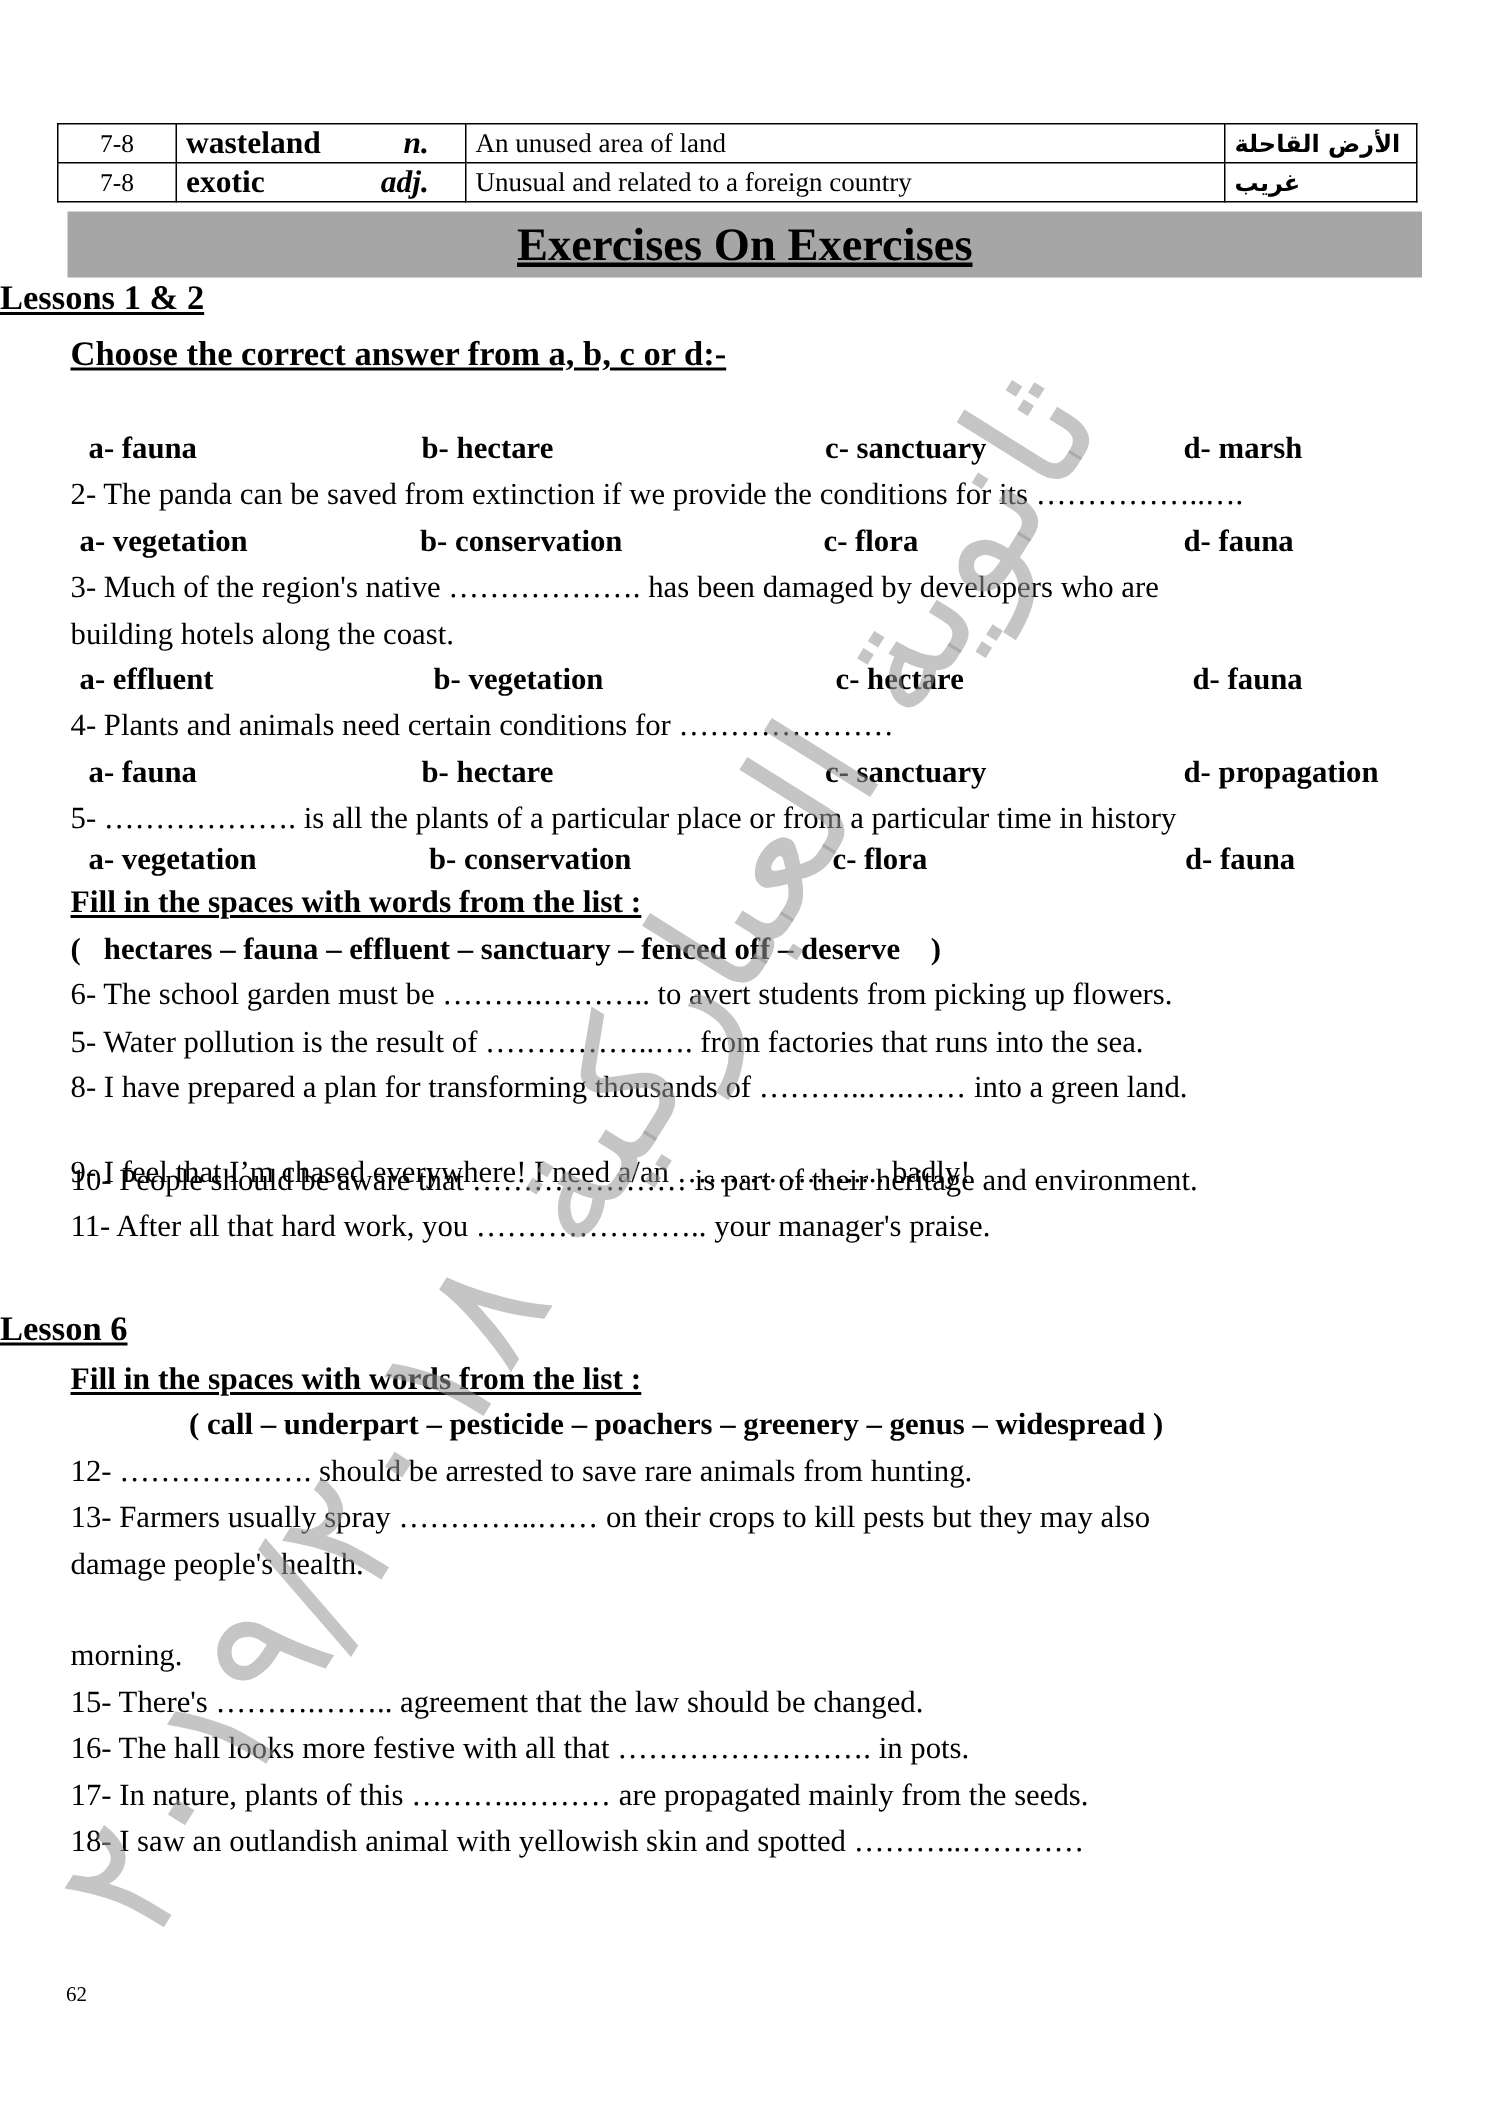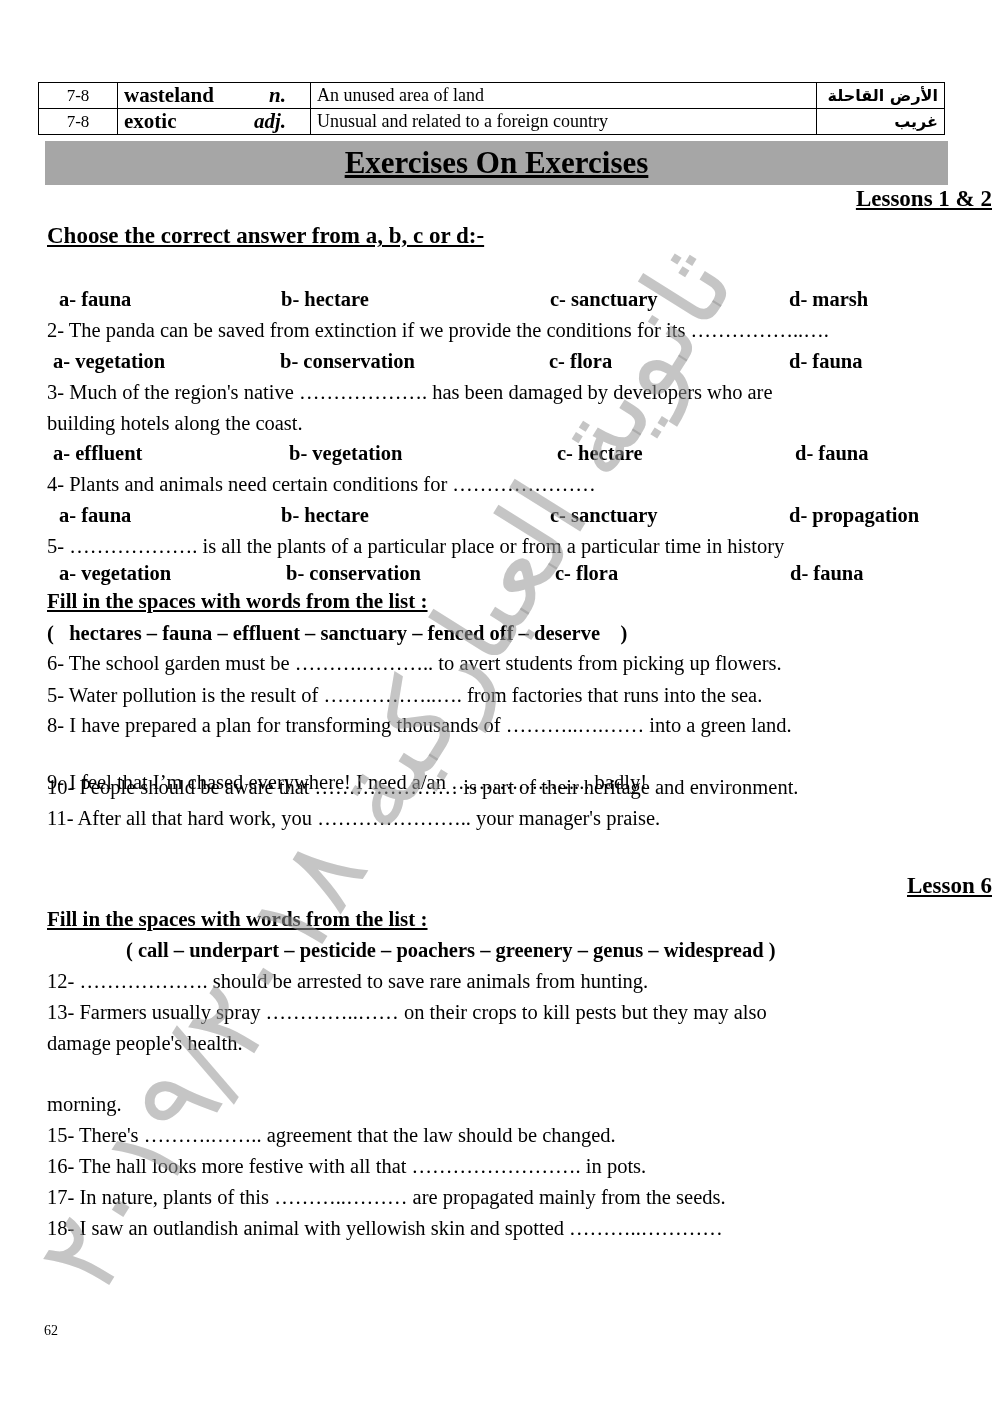--- a/index.html
+++ b/index.html
@@ -7,29 +7,29 @@
       font-family: "Liberation Serif", serif; color: #000; }
     .page { position: absolute; left: 0; top: 0; width: 854px; height: 1403px; }
 
     table.vocab { position: absolute; left: 38px; top: 82px; width: 907px;
       border-collapse: collapse; font-size: 18px; }
     table.vocab td { border: 1.5px solid #000; height: 25px; padding: 0 6px; vertical-align: middle; }
     td.lesson { width: 66px; text-align: center; font-size: 17px; }
     td.word { width: 180px; font-weight: bold; font-size: 21px; }
     td.word .pos { float: right; font-style: italic; padding-right: 18px; }
     td.def { font-size: 18px; }
-    td.ar { width: 115px; text-align: right; font-weight: bold; font-size: 16px; font-family: "DejaVu Sans", sans-serif; direction: rtl; }
+    td.ar { width: 115px; text-align: left; font-weight: bold; font-size: 16px; font-family: "DejaVu Sans", sans-serif; direction: rtl; }
 
     .banner { position: absolute; left: 45px; top: 141px; width: 903px; height: 44px;
       background: #a6a6a6; text-align: center; }
     .banner span { font-size: 31px; font-weight: bold; text-decoration: underline;
       line-height: 44px; }
 
     .line { position: absolute; left: 47px; white-space: nowrap; font-size: 20.5px; }
-    .h-center { position: absolute; left: 0; width: 992px; text-align: right; font-size: 23px;
+    .h-center { position: absolute; left: 0; width: 992px; text-align: left; font-size: 23px;
       font-weight: bold; text-decoration: underline; }
     .instr { position: absolute; left: 47px; font-weight: bold; text-decoration: underline; white-space: nowrap; }
     .opts { position: absolute; left: 47px; width: 900px; height: 26px; font-weight: bold; font-size: 20.5px; }
     .opts span { position: absolute; top: 0; white-space: nowrap; }
     .wordlist { position: absolute; font-weight: bold; font-size: 20.5px; white-space: pre; }
 
     .pagenum { position: absolute; left: 0; width: 992px; top: 1323px; 
       font-family: Liberation Serif, serif; font-size: 14px; margin-left: 44px; }
 
     .watermark { position: absolute; left: 120px; top: 620px; transform: rotate(-58deg);

